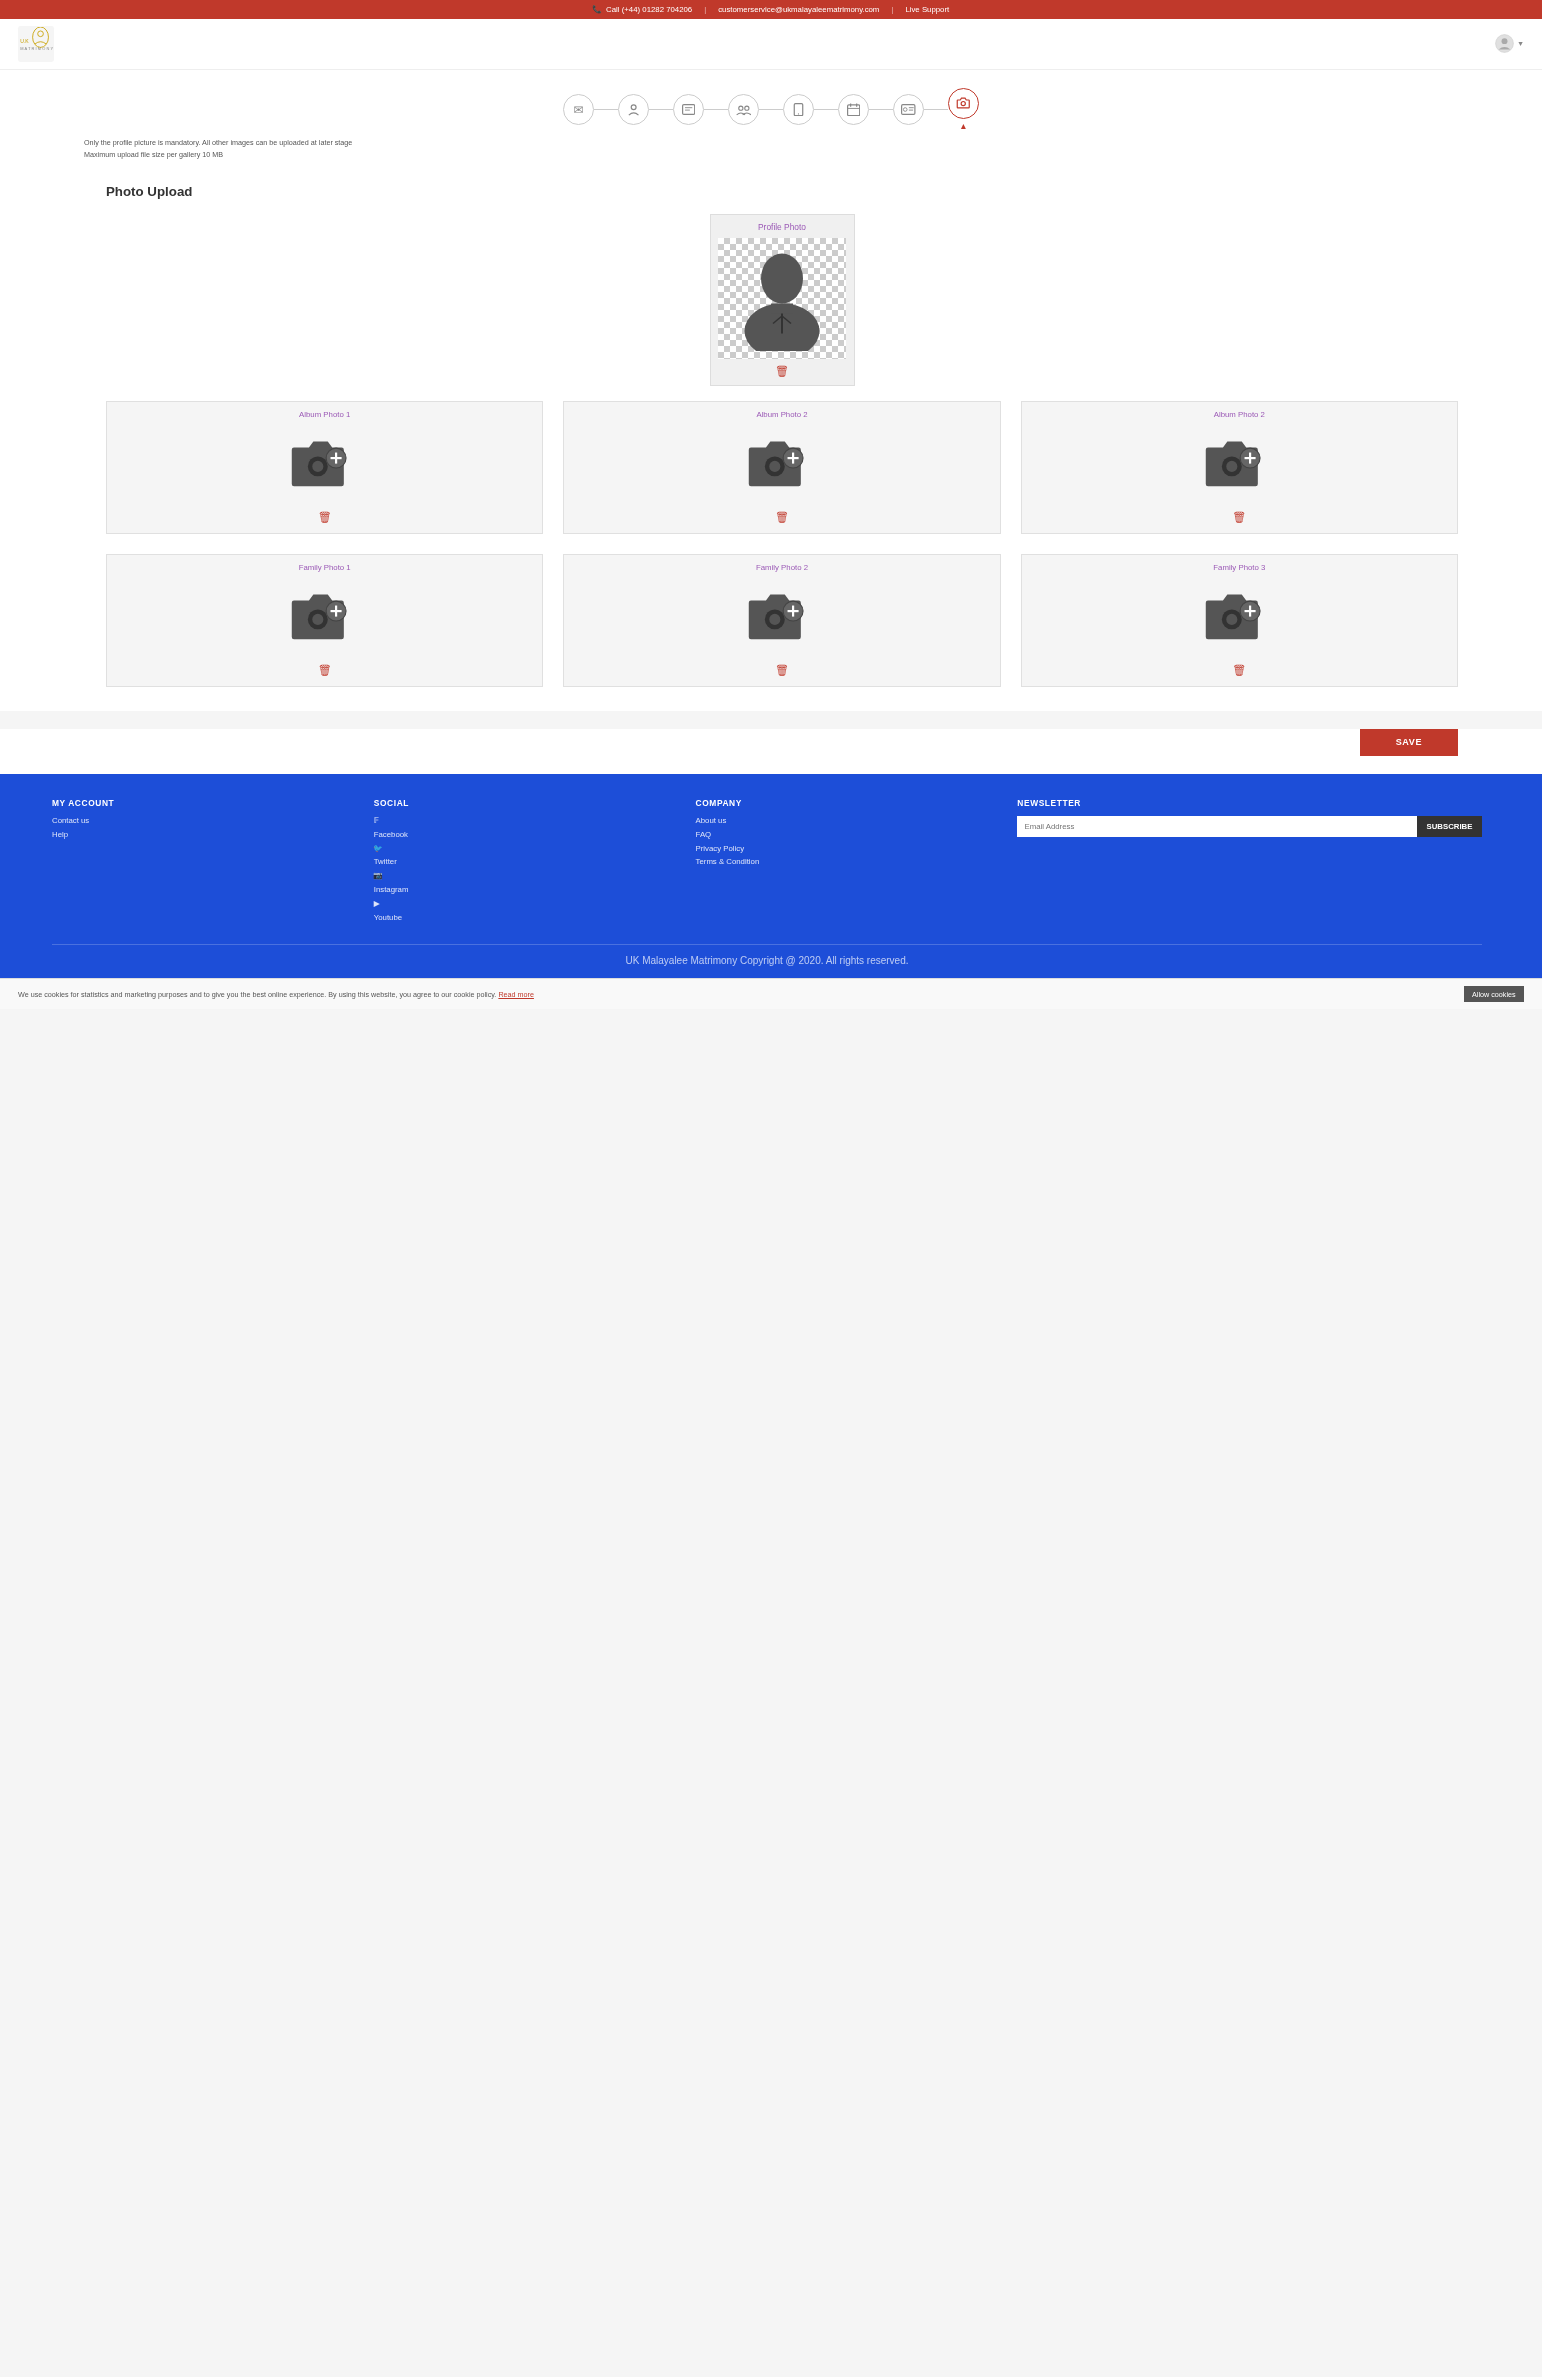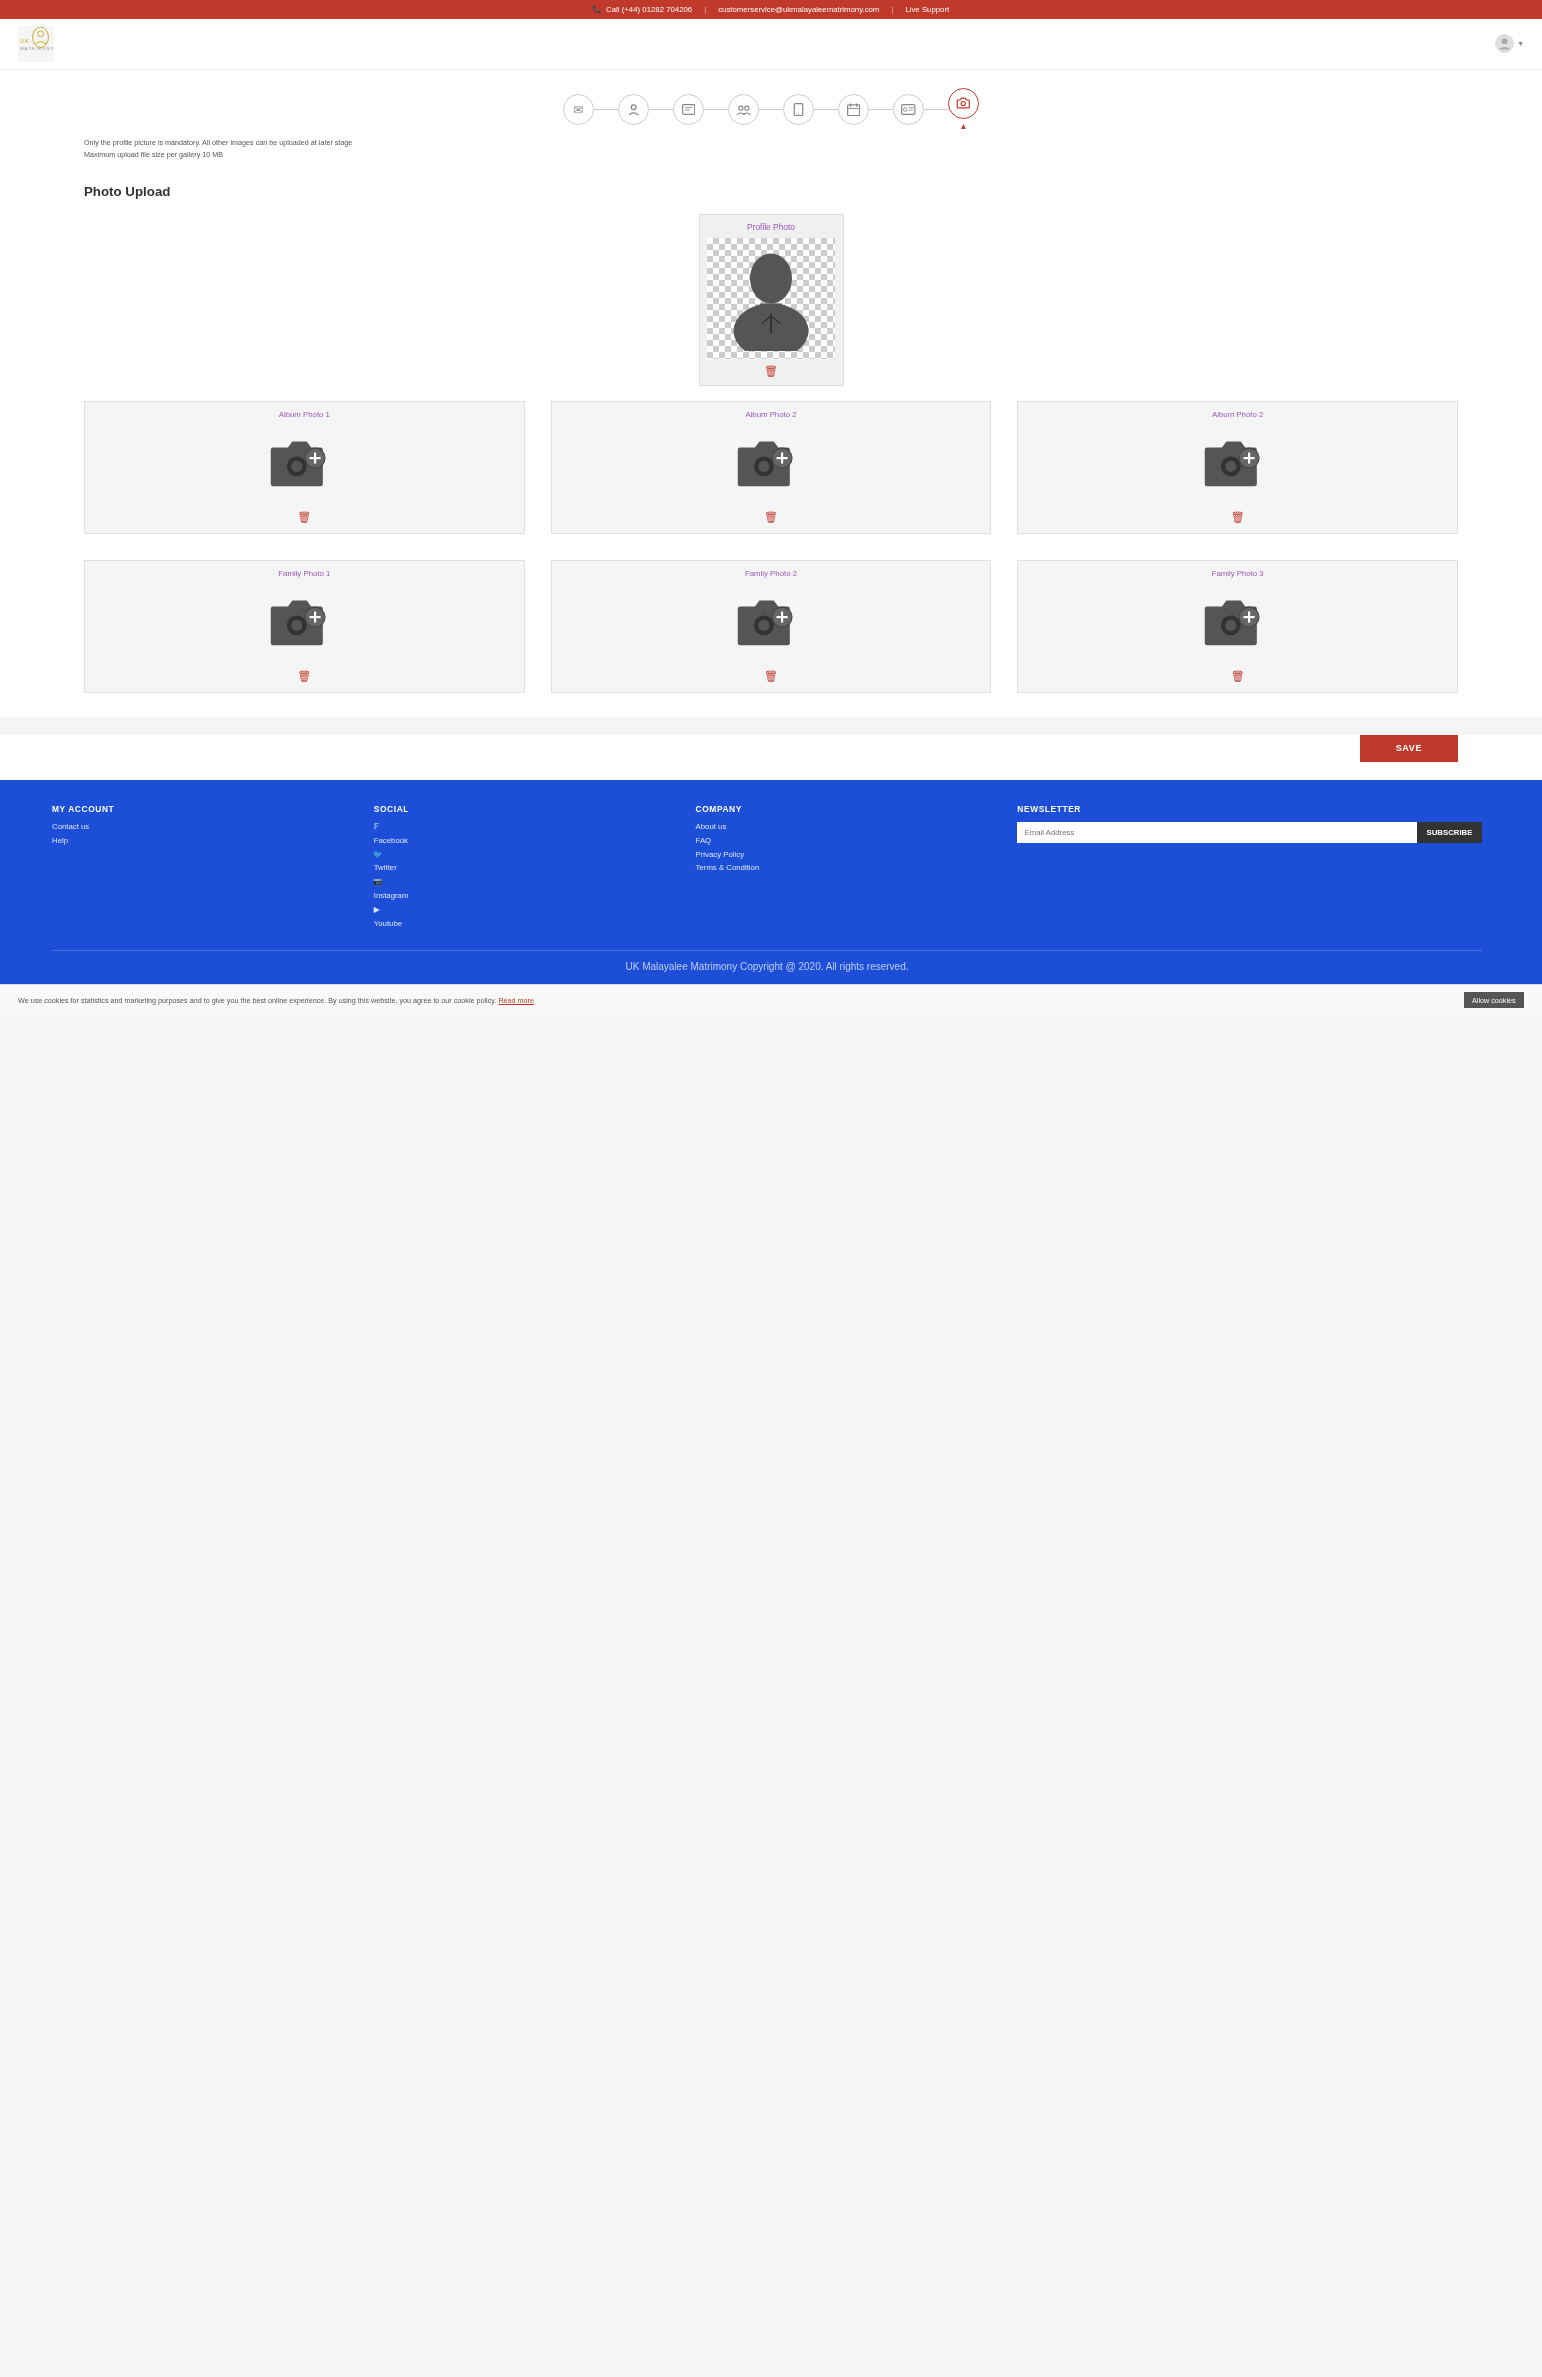--- a/index.html
+++ b/index.html
@@ -89,21 +89,21 @@
       padding: 6px 84px 12px 84px;
       background: white;
       font-size: 7.2px;
       color: #555;
       line-height: 1.6;
     }
 
     
     .main-content {
       background: white;
-      padding: 12px 84px 24px 84px;
+      padding: 12px 84px 24px 106px;
     }
     .section-title {
       font-size: 13.3px;
       font-weight: bold;
       color: #333;
       margin-bottom: 14.5px;
     }
 
     
     .profile-photo-wrapper {
@@ -135,21 +135,21 @@
       color: #c0392b;
       font-size: 11px;
       margin-top: 6px;
       cursor: pointer;
     }
 
     
     .photo-grid {
       display: grid;
       grid-template-columns: repeat(3, 1fr);
-      gap: 26px;
+      gap: 20px;
     }
     .photo-card {
       background: #f5f5f5;
       border: 0.6px solid #e0e0e0;
       padding: 8.4px;
       text-align: center;
       min-height: 133px;
       display: flex;
       flex-direction: column;
       align-items: center;

